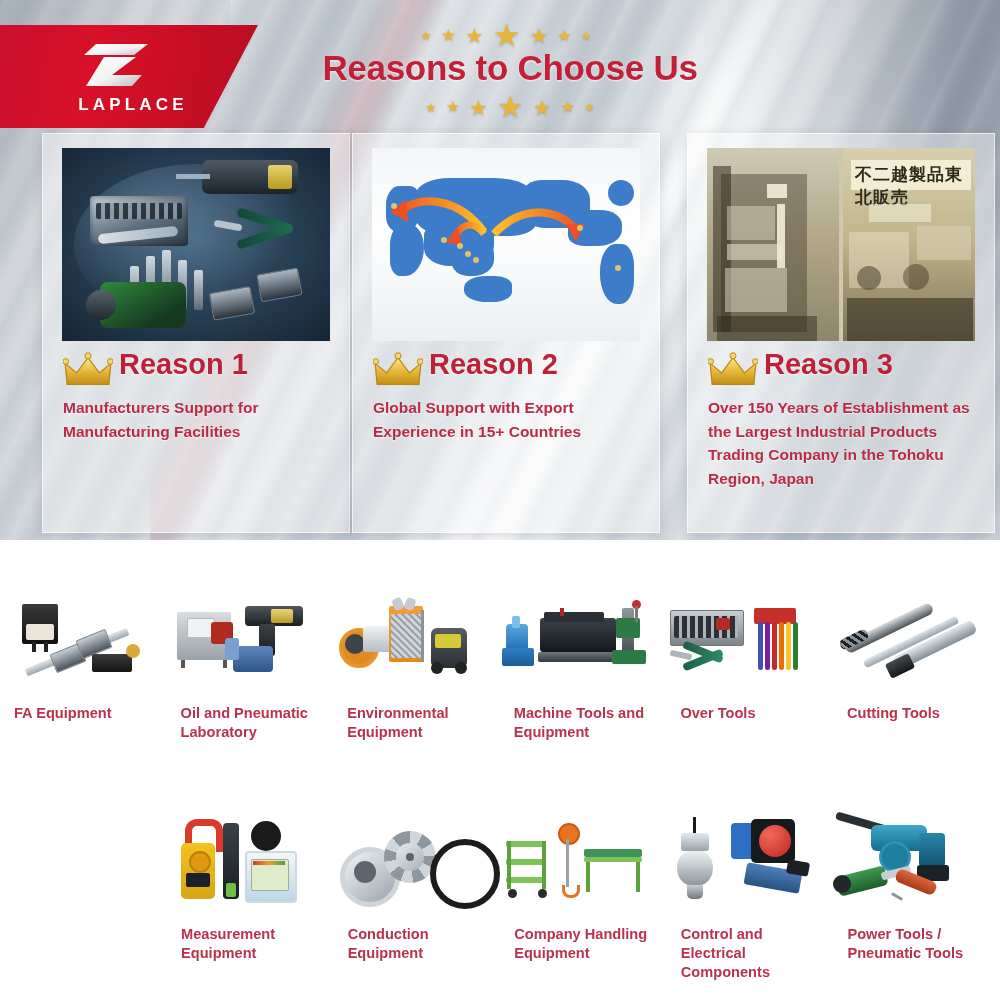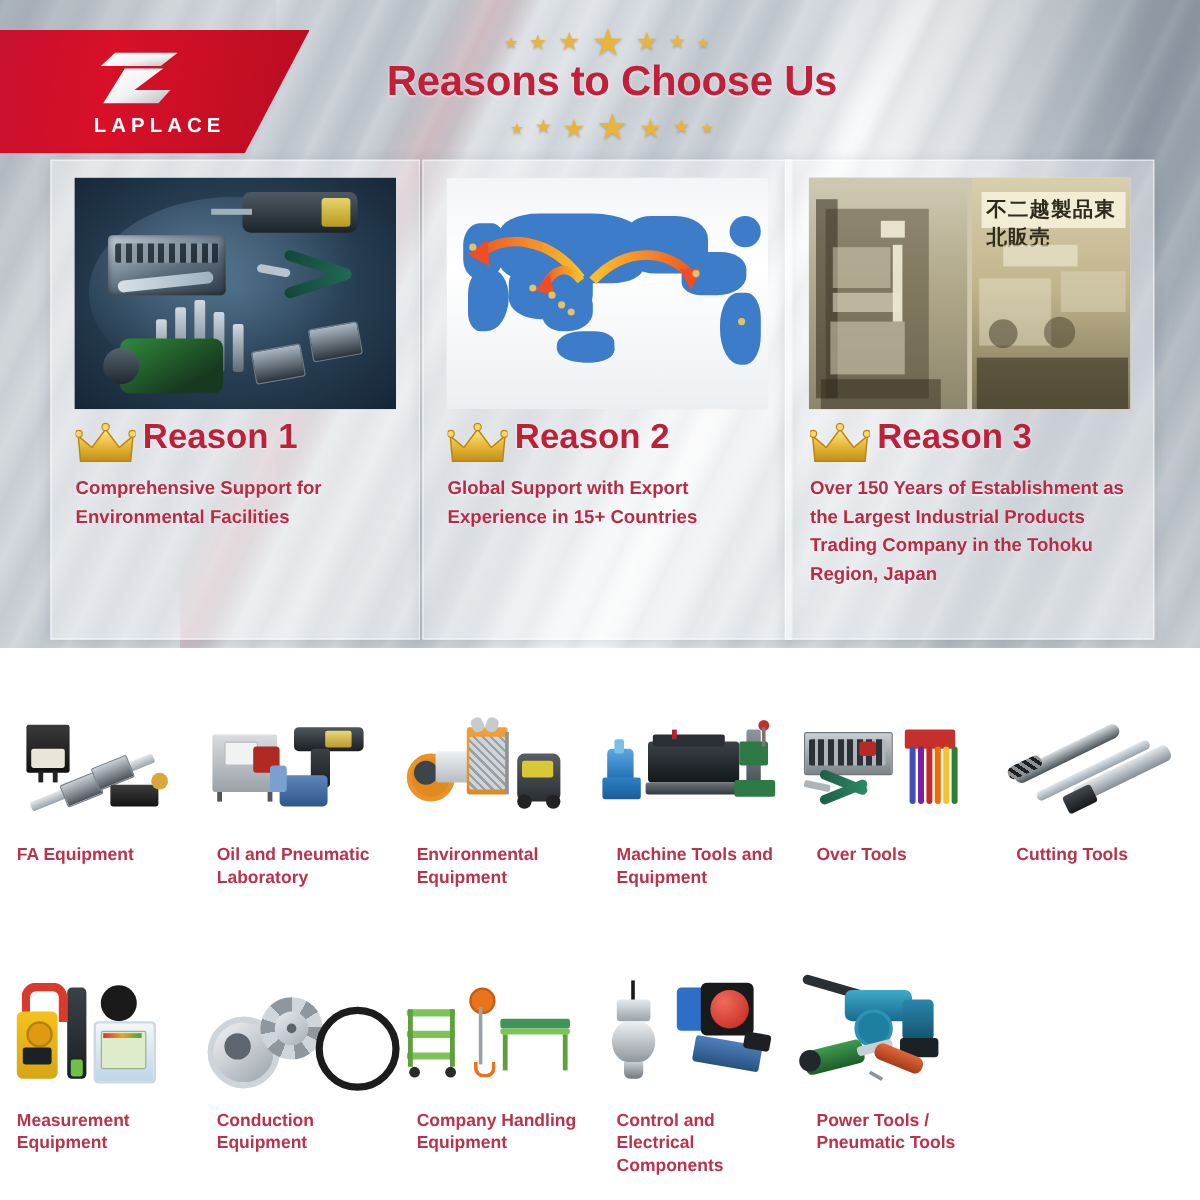--- a/index.html
+++ b/index.html
@@ -73,21 +73,21 @@
   .cards{position:absolute;left:0;top:133px;width:1000px;height:400px;}
   .card{
     position:absolute;top:0;width:306px;height:398px;
     background:rgba(255,255,255,.42);
     border:1px solid rgba(255,255,255,.65);
     box-shadow:0 2px 10px rgba(70,85,100,.18);
     backdrop-filter:blur(1px);
   }
   .card-1{left:42px;}
   .card-2{left:352px;}
-  .card-3{left:654px;}
+  .card-3{left:687px;}
   .card-img{
     position:absolute;left:19px;top:14px;width:268px;height:193px;
     overflow:hidden;background:#dfe4e8;
   }
 
   
   .img-tools{
     position:absolute;inset:0;
     background:radial-gradient(ellipse at 50% 48%, #3c5a72 0%, #2a4257 45%, #152536 100%);
   }
@@ -268,21 +268,21 @@
                 <stop offset="1" stop-color="#c28f16"></stop>
           </linearGradient>
             </defs>
           <path d="M4 34 L2 12 L14 22 L26 6 L38 22 L50 12 L48 34 Z" fill="url(#cg1)" stroke="#b9860f" stroke-width="1.3"></path>
           <circle cx="2.5" cy="10" r="3" fill="#f6d76b" stroke="#b9860f" stroke-width="1"></circle>
           <circle cx="26" cy="4" r="3.2" fill="#f6d76b" stroke="#b9860f" stroke-width="1"></circle>
           <circle cx="49.5" cy="10" r="3" fill="#f6d76b" stroke="#b9860f" stroke-width="1"></circle>
         </svg>
       </div>
       <div class="card-reason">Reason 1</div>
-      <div class="card-desc">Comprehensive Support for Environmental Facilities</div>
+      <div class="card-desc">Manufacturers Support for Manufacturing Facilities</div>
     </div>
 
     <div class="card card-2">
       <div class="card-img">
         <div class="img-map">
 
           <div class="land" style="left:14px;top:38px;width:34px;height:46px;border-radius:40% 30% 45% 35%;"></div>
           <div class="land" style="left:18px;top:76px;width:34px;height:52px;border-radius:40% 45% 55% 30%;"></div>
           <div class="land" style="left:44px;top:30px;width:120px;height:58px;border-radius:28% 35% 22% 30%;"></div>
           <div class="land" style="left:52px;top:72px;width:70px;height:46px;border-radius:34% 28% 44% 38%;"></div>
@@ -482,21 +482,21 @@
           <div class="t box" style="left:8px;top:30px;width:96px;height:12px;background:linear-gradient(180deg,#d7dde1,#4c5459);border-radius:6px;transform:rotate(-26deg);"></div>
           <div class="t box" style="left:6px;top:42px;width:30px;height:11px;background:repeating-linear-gradient(60deg,#1c2023 0 3px,#8a9197 3px 6px);border-radius:5px;transform:rotate(-26deg);"></div>
           <div class="t box" style="left:26px;top:46px;width:104px;height:8px;background:linear-gradient(180deg,#dfe6ea,#97a2aa);border-radius:4px;transform:rotate(-26deg);"></div>
           <div class="t box" style="left:58px;top:46px;width:88px;height:14px;background:linear-gradient(180deg,#e2e7ea,#858e95);border-radius:5px;transform:rotate(-26deg);"></div>
           <div class="t box" style="left:54px;top:66px;width:26px;height:16px;background:linear-gradient(180deg,#444a4f,#15181b);border-radius:3px;transform:rotate(-26deg);"></div>
         </div>
         <div class="glabel">Cutting Tools</div>
       </div>
     </div>
 
-    <div class="grow" style="margin-top:72px;">
+    <div class="grow" style="margin-top:72px;justify-content:flex-end;">
 
       <div class="gcell">
         <div class="gthumb">
           <div class="t" style="left:18px;top:6px;width:24px;height:26px;border:7px solid #d93a2b;border-radius:12px 12px 0 0;border-bottom:none;"></div>
           <div class="t box" style="left:14px;top:30px;width:34px;height:56px;background:linear-gradient(180deg,#f2c21e,#d8a514);border-radius:5px;"></div>
           <div class="t rnd" style="left:22px;top:38px;width:18px;height:18px;background:#e09a12;border:2px solid #b5800d;"></div>
           <div class="t box" style="left:19px;top:60px;width:24px;height:14px;background:#1b2227;"></div>
           <div class="t box" style="left:56px;top:10px;width:16px;height:76px;background:linear-gradient(180deg,#3b4247,#1a1f23);border-radius:4px;"></div>
           <div class="t box" style="left:59px;top:70px;width:10px;height:14px;background:#6fbf4a;border-radius:2px;"></div>
           <div class="t rnd" style="left:84px;top:8px;width:30px;height:30px;background:#1a1a1a;"></div>

